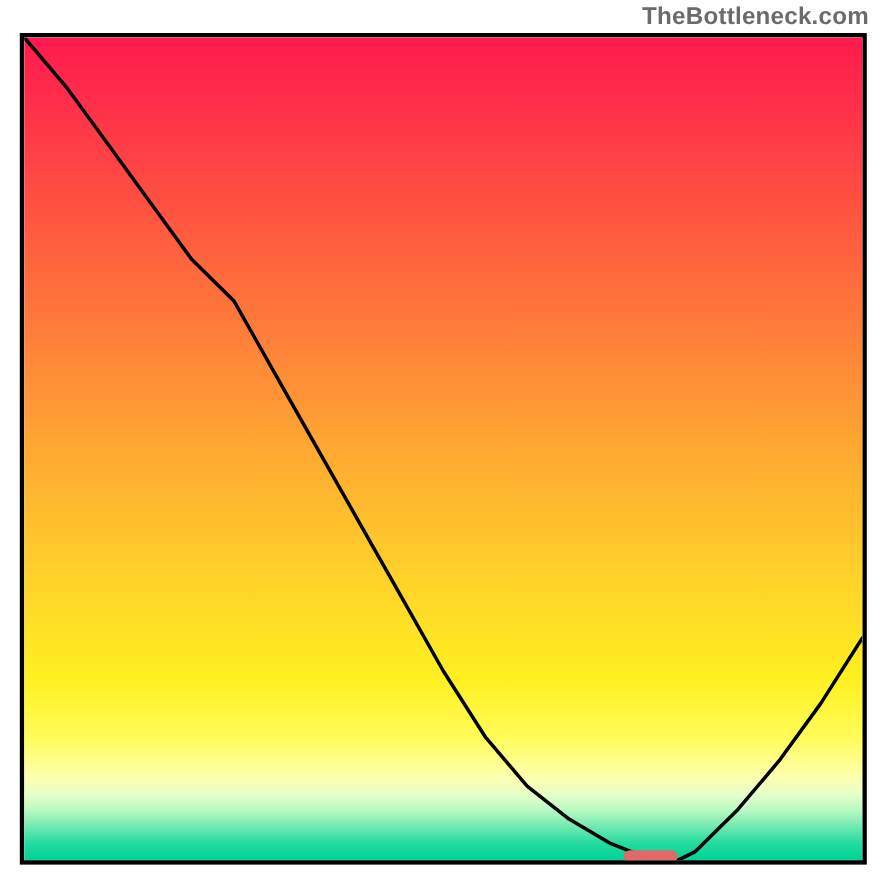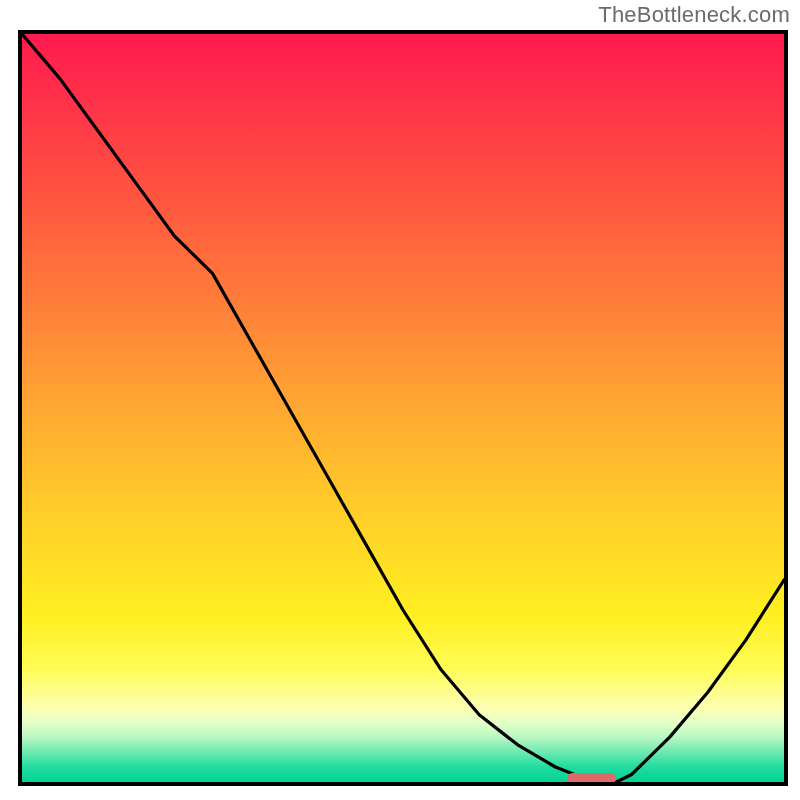--- a/index.html
+++ b/index.html
@@ -13,21 +13,21 @@
   .chart-wrap {
     position: relative;
     width: 800px;
     height: 800px;
   }
   .watermark {
     position: absolute;
     top: 2px;
     right: 10px;
     font-size: 22px;
-    font-weight: 400;
+    font-weight: 700;
     color: #6b6b6b;
     letter-spacing: 0.2px;
     user-select: none;
   }
   .plot-area {
     position: absolute;
     left: 18px;
     top: 30px;
     width: 770px;
     height: 756px;

